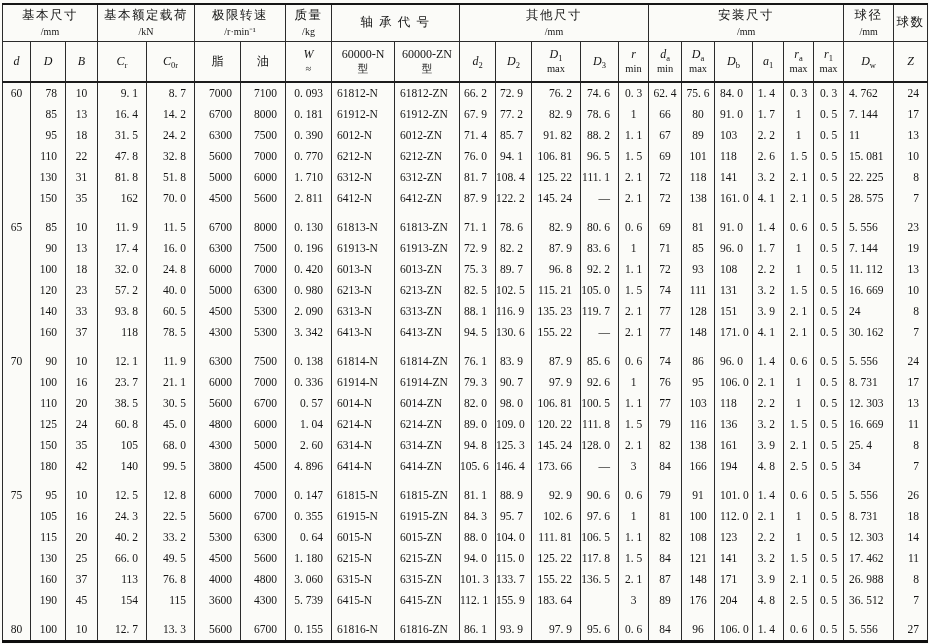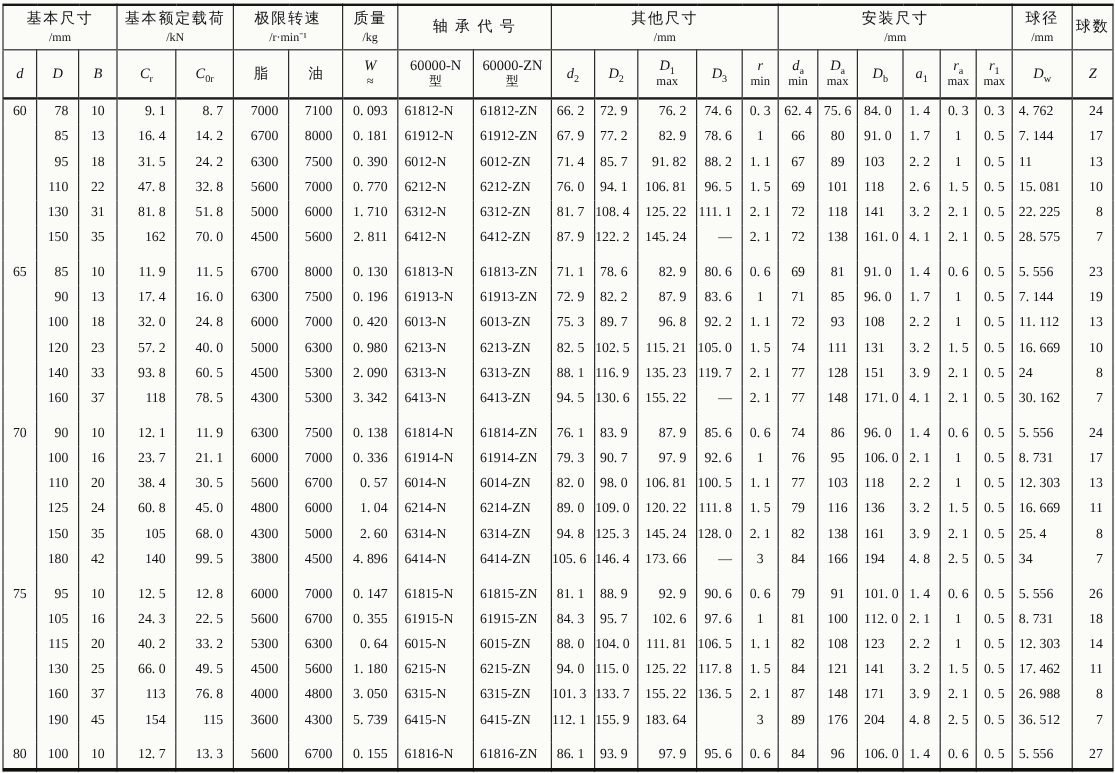--- a/index.html
+++ b/index.html
@@ -581,21 +581,21 @@
         <td class="ar">2. 1</td>
         <td class="ac">1</td>
         <td class="ac">0. 5</td>
         <td class="al">8. 731</td>
         <td class="ar">17</td>
       </tr>
       <tr>
         <td class="ac"></td>
         <td class="ar">110</td>
         <td class="ac">20</td>
-        <td class="ar">38. 4</td>
+        <td class="ar">38. 5</td>
         <td class="ar">30. 5</td>
         <td class="ar">5600</td>
         <td class="ar">6700</td>
         <td class="ar">0. 57</td>
         <td class="al">6014-N</td>
         <td class="al">6014-ZN</td>
         <td class="ar">82. 0</td>
         <td class="ar">98. 0</td>
         <td class="ar">106. 81</td>
         <td class="ar">100. 5</td>
@@ -810,21 +810,21 @@
         <td class="ar">11</td>
       </tr>
       <tr>
         <td class="ac"></td>
         <td class="ar">160</td>
         <td class="ac">37</td>
         <td class="ar">113</td>
         <td class="ar">76. 8</td>
         <td class="ar">4000</td>
         <td class="ar">4800</td>
-        <td class="ar">3. 050</td>
+        <td class="ar">3. 060</td>
         <td class="al">6315-N</td>
         <td class="al">6315-ZN</td>
         <td class="ar">101. 3</td>
         <td class="ar">133. 7</td>
         <td class="ar">155. 22</td>
         <td class="ar">136. 5</td>
         <td class="ac">2. 1</td>
         <td class="ac">87</td>
         <td class="ac">148</td>
         <td class="al">171</td>

